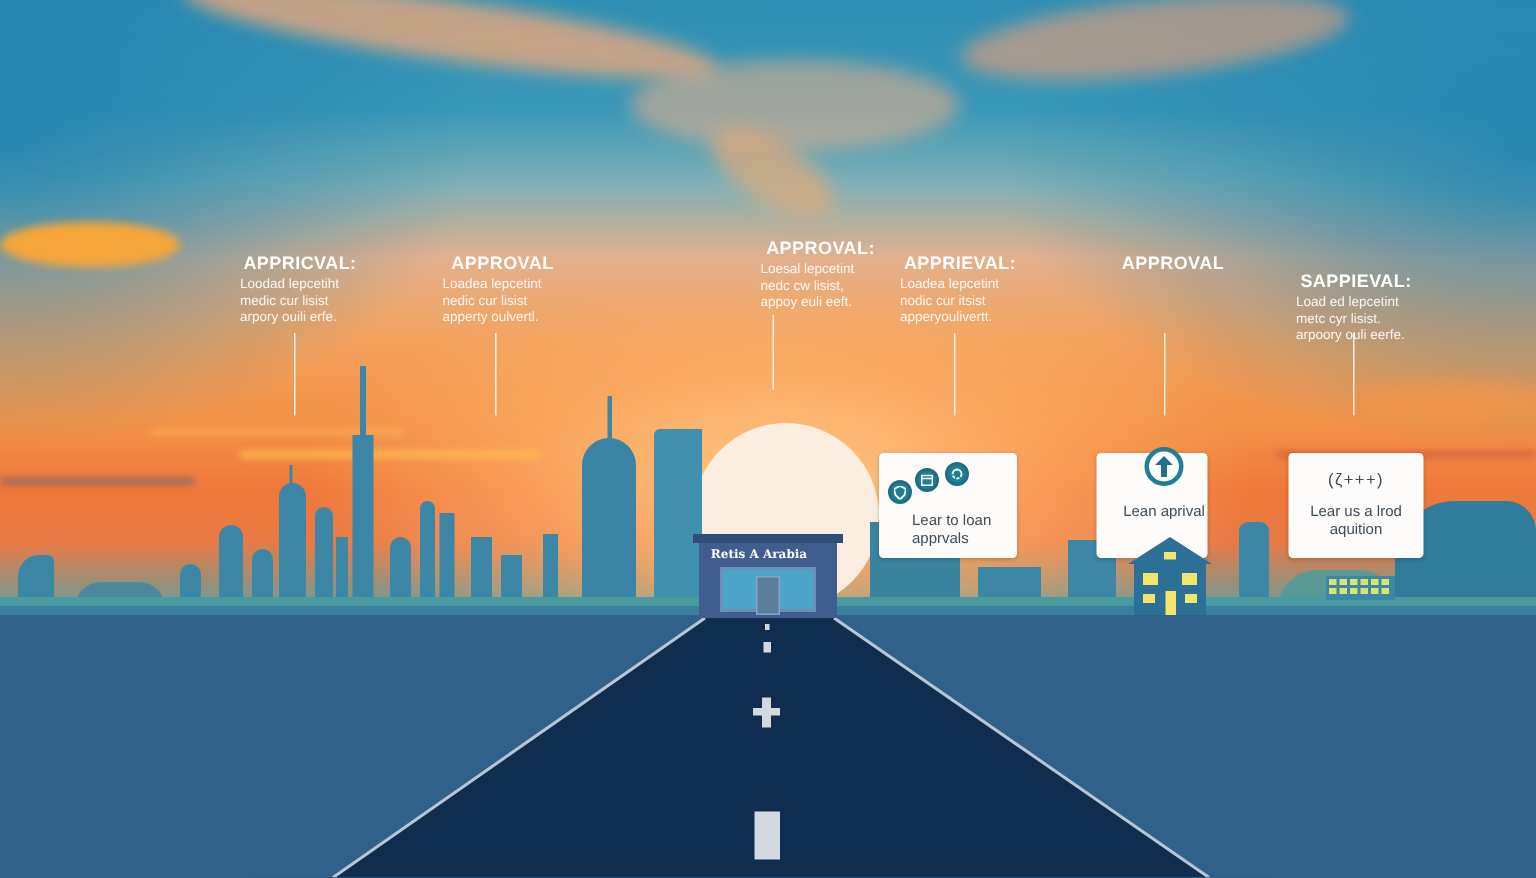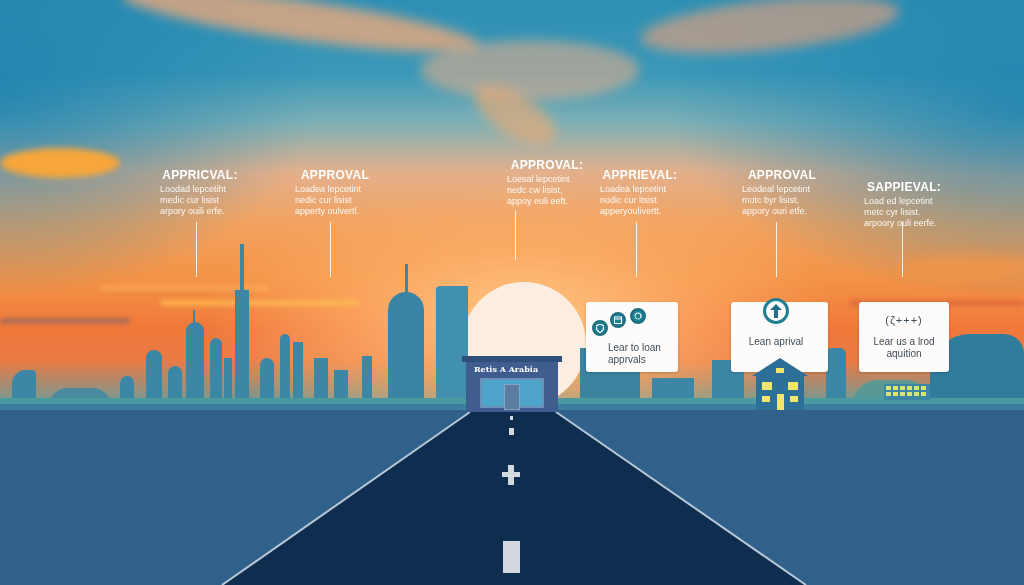--- a/index.html
+++ b/index.html
@@ -147,25 +147,20 @@
     <div class="step-text">
       <div>Loadea lepcetint</div>
         <div>nodic cur itsist</div>
         <div>apperyoulivertt.</div>
     </div>
   </div>
   <div class="step-line" style="left:636px;top:222px;height:55px;"></div>
 
   <div class="step" style="left:742px;top:168px;width:80px;">
     <div class="step-heading">APPROVAL</div>
-    <div class="step-text">
-      <div>Leodeal lepcetint</div>
-        <div>motc byr lisist,</div>
-        <div>appory ouri etfe.</div>
-    </div>
   </div>
   <div class="step-line" style="left:776px;top:222px;height:55px;"></div>
 
   <div class="step" style="left:864px;top:168px;width:80px;margin-top:12px;">
     <div class="step-heading">SAPPIEVAL:</div>
     <div class="step-text">
       <div>Load ed lepcetint</div>
         <div>metc cyr lisist.</div>
         <div>arpoory ouli eerfe.</div>
     </div>
@@ -241,21 +236,21 @@
           <path d="M1 4 A3 3 0 0 1 7 4" fill="none" stroke="#fff" stroke-width="1.2"></path>
           <path d="M7 4 A3 3 0 0 1 1 4" fill="none" stroke="#fff" stroke-width="1.2" stroke-dasharray="2 1"></path>
         </svg>
     </div>
     <div class="card-text" style="position:absolute;left:22px;top:40px;text-align:left;">
       <div>Lear to loan</div>
       <div>apprvals</div>
     </div>
   </div>
 
-  <div class="card" style="left:731px;top:302px;width:97px;height:70px;padding-left:28px;">
+  <div class="card" style="left:731px;top:302px;width:74px;height:70px;padding-left:28px;">
     <div style="position:absolute;left:32px;top:-4px;width:26px;height:26px;border-radius:50%;border:3px solid #1f7f93;background:#fdfcfa;display:flex;align-items:center;justify-content:center;">
       <svg width="12" height="14" viewBox="0 0 12 14">
           <path d="M6 0 L12 6 L8 6 L8 14 L4 14 L4 6 L0 6 Z" fill="#1f6f86"></path>
         </svg>
     </div>
     <div class="card-text" style="position:absolute;left:0;top:34px;width:90px;">Lean aprival</div>
   </div>
 
   <div class="house">
     <svg width="56" height="52" viewBox="0 0 56 52">

